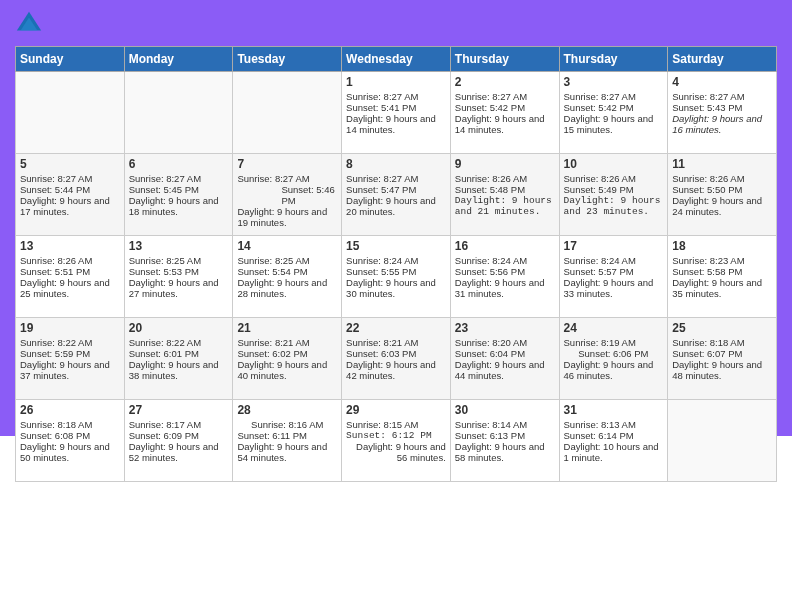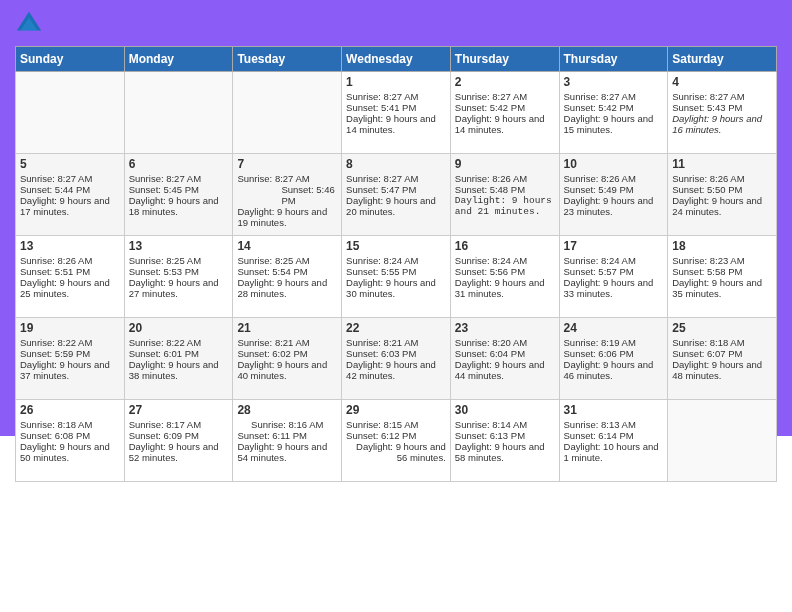--- a/index.html
+++ b/index.html
@@ -185,21 +185,21 @@
           <td>
             <span class="day-number">9</span>
             <span style="display: block;">Sunrise: 8:26 AM</span>
             <span style="display: block;">Sunset: 5:48 PM</span>
             <span style="display: block; font-family: Liberation Mono, monospace;">Daylight: 9 hours and 21 minutes.</span>
           </td>
           <td>
             <span class="day-number">10</span>
             <span style="display: block;">Sunrise: 8:26 AM</span>
             <span style="display: block;">Sunset: 5:49 PM</span>
-            <span style="display: block;">Daylight: 9 hours and 23 minutes.</span>
+            <span style="display: block; font-family: Liberation Mono, monospace;">Daylight: 9 hours and 23 minutes.</span>
           </td>
           <td>
             <span class="day-number">11</span>
             <span style="display: block;">Sunrise: 8:26 AM</span>
             <span style="display: block;">Sunset: 5:50 PM</span>
             <span style="display: block;">Daylight: 9 hours and 24 minutes.</span>
           </td>
         </tr>
         <tr>
           <td>
@@ -272,21 +272,21 @@
           </td>
           <td>
             <span class="day-number">23</span>
             <span style="display: block;">Sunrise: 8:20 AM</span>
             <span style="display: block;">Sunset: 6:04 PM</span>
             <span style="display: block;">Daylight: 9 hours and 44 minutes.</span>
           </td>
           <td>
             <span class="day-number">24</span>
             <span style="display: block;">Sunrise: 8:19 AM</span>
-            <span style="display: block;">Sunset: 6:06 PM</span>
+            <span style="display: block; text-align: center;">Sunset: 6:06 PM</span>
             <span style="display: block;">Daylight: 9 hours and 46 minutes.</span>
           </td>
           <td>
             <span class="day-number">25</span>
             <span style="display: block;">Sunrise: 8:18 AM</span>
             <span style="display: block;">Sunset: 6:07 PM</span>
             <span style="display: block;">Daylight: 9 hours and 48 minutes.</span>
           </td>
         </tr>
         <tr>
@@ -304,21 +304,21 @@
           </td>
           <td>
             <span class="day-number">28</span>
             <span style="display: block; text-align: center;">Sunrise: 8:16 AM</span>
             <span style="display: block;">Sunset: 6:11 PM</span>
             <span style="display: block;">Daylight: 9 hours and 54 minutes.</span>
           </td>
           <td>
             <span class="day-number">29</span>
             <span style="display: block;">Sunrise: 8:15 AM</span>
-            <span style="display: block;">Sunset: 6:12 PM</span>
+            <span style="display: block; font-family: Liberation Mono, monospace;">Sunset: 6:12 PM</span>
             <span style="display: block; text-align: right;">Daylight: 9 hours and 56 minutes.</span>
           </td>
           <td>
             <span class="day-number">30</span>
             <span style="display: block;">Sunrise: 8:14 AM</span>
             <span style="display: block;">Sunset: 6:13 PM</span>
             <span style="display: block;">Daylight: 9 hours and 58 minutes.</span>
           </td>
           <td>
             <span class="day-number">31</span>

